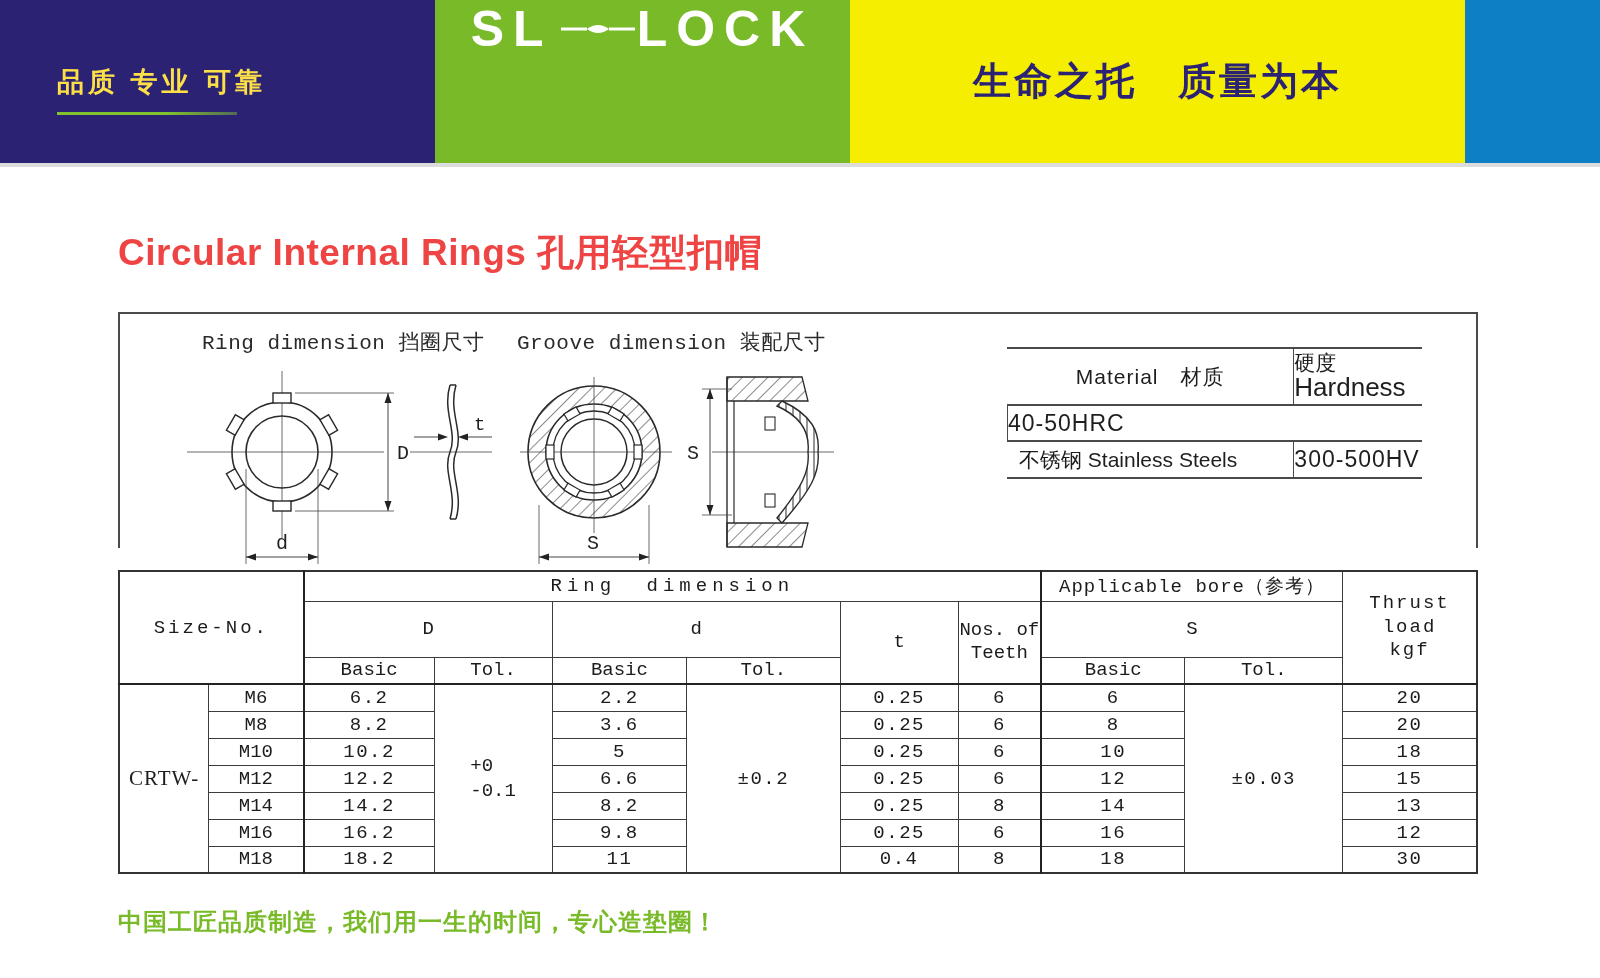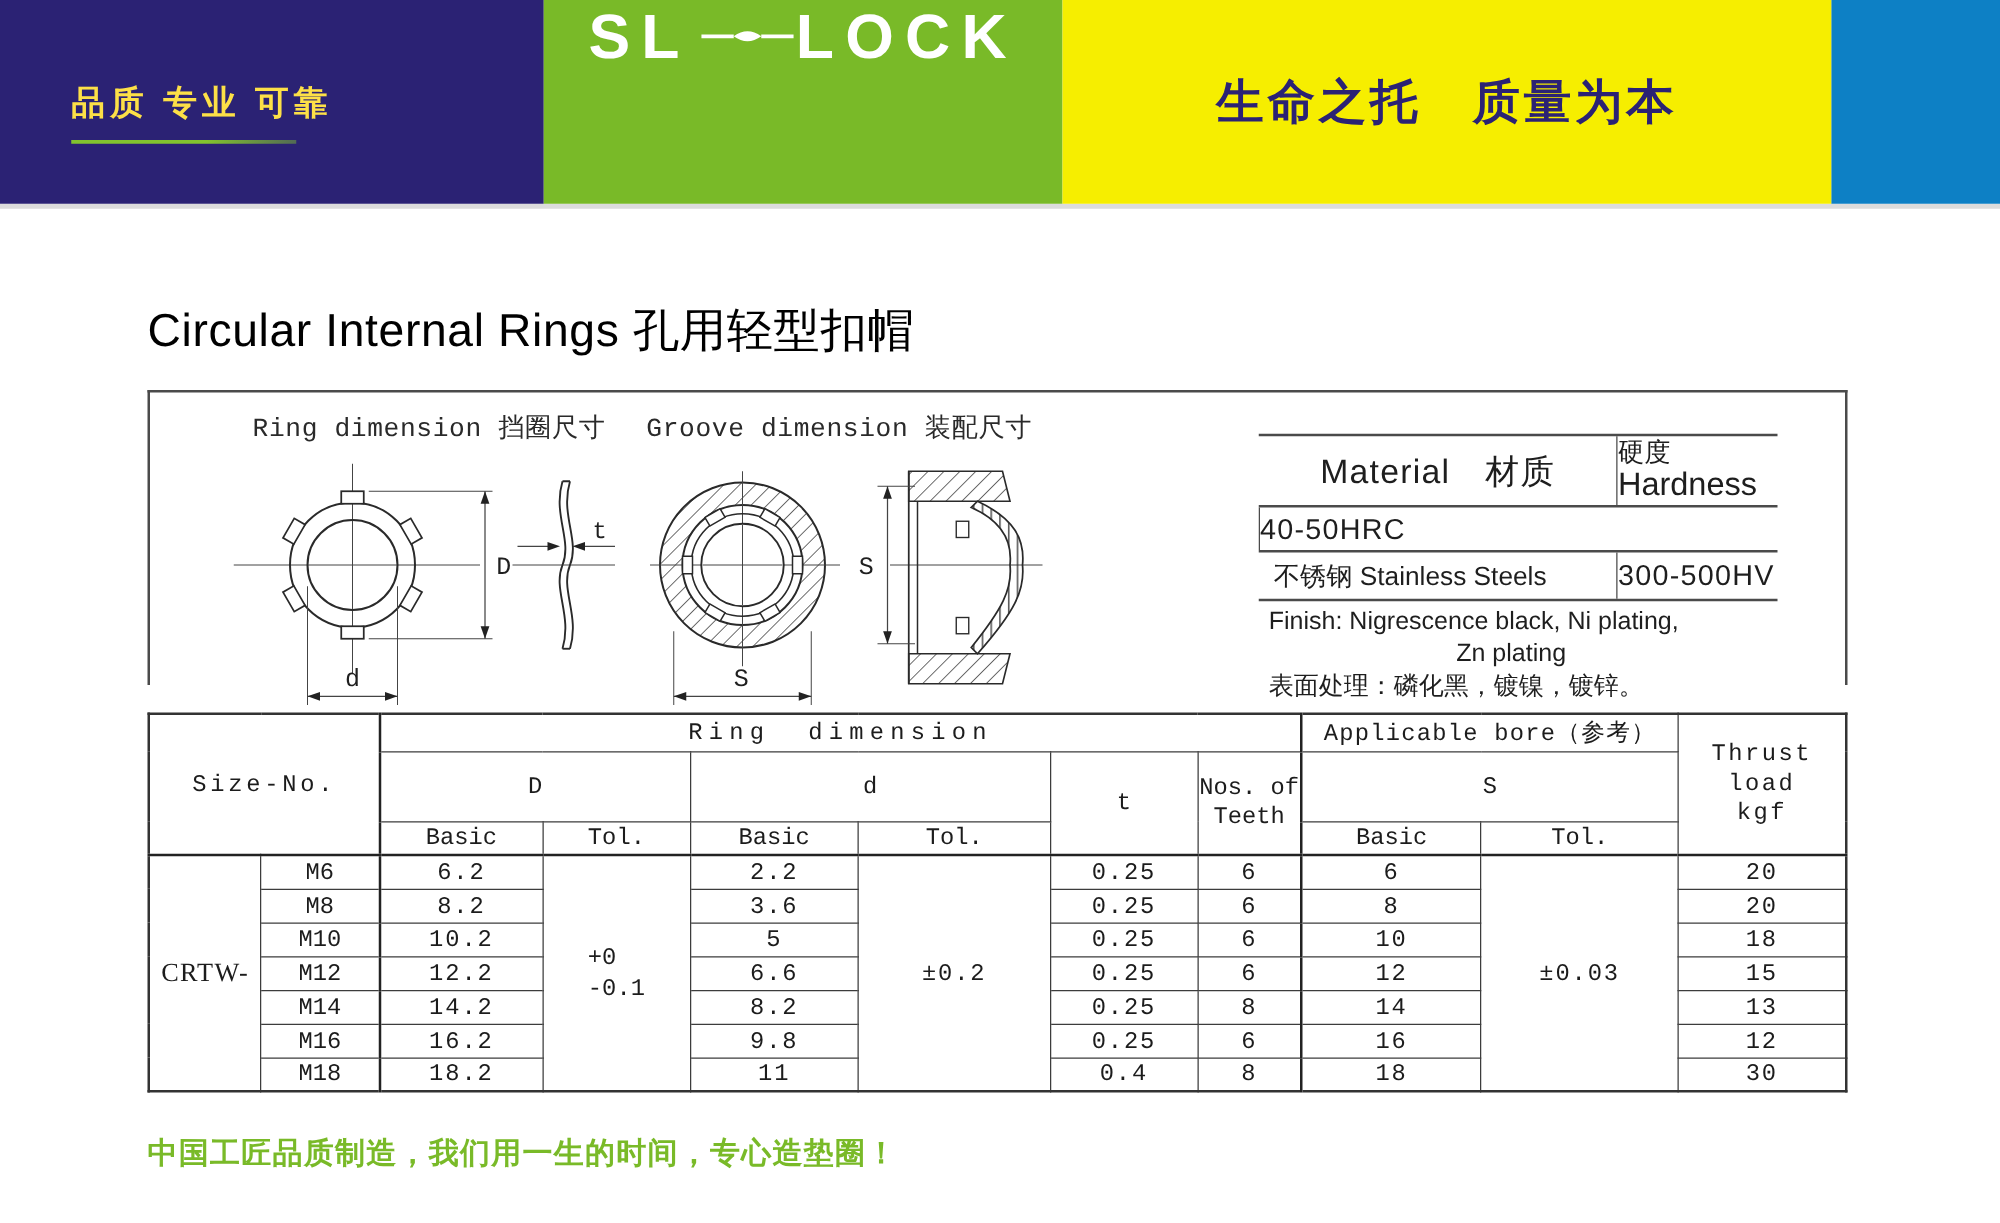--- a/index.html
+++ b/index.html
@@ -13,21 +13,21 @@
   .seg-yellow{width:615px;background:#f6ee00;position:relative;display:flex;align-items:center;justify-content:center;}
   .seg-blue{width:135px;background:#0d80c5;}
   .slogan-left{position:absolute;left:57px;top:64px;font-size:27px;font-weight:bold;color:#fde047;letter-spacing:4px;white-space:nowrap;}
   .slogan-underline{position:absolute;left:57px;top:112px;width:180px;height:3px;
       background:linear-gradient(90deg,#82c32e 60%,rgba(130,195,46,.45));}
   .logo{display:flex;align-items:center;color:#ffffff;font-weight:bold;font-size:50px;letter-spacing:9px;font-family:"Liberation Sans",sans-serif;}
   .logo svg{margin:0 2px 0 8px;}
   .slogan-right{font-size:38px;font-weight:bold;color:#2b2274;letter-spacing:3px;white-space:nowrap;}
 
   
-  .page-title{position:absolute;left:118px;top:240px;font-size:37px;font-weight:400;color:#000000;letter-spacing:.5px;white-space:nowrap;}
+  .page-title{position:absolute;left:118px;top:228px;font-size:37px;font-weight:700;color:#ef4444;letter-spacing:.5px;white-space:nowrap;}
 
   
   .diagram-box{position:absolute;left:118px;top:312px;width:1360px;height:236px;
       border:2px solid #4a4a4a;border-bottom:none;box-sizing:border-box;}
   .draw-label{position:absolute;font-family:"Liberation Mono",monospace;font-size:21px;color:#2a2a2a;white-space:nowrap;letter-spacing:.5px;}
   .lbl-ring{left:82px;top:14px;}
   .lbl-groove{left:397px;top:14px;}
   .svg-draw{position:absolute;}
   .svg1{left:32px;top:43px;}
   .svg2{left:362px;top:43px;}
@@ -35,21 +35,21 @@
   
   .mat{position:absolute;left:887px;top:33px;width:415px;height:212px;color:#1e1e1e;}
   .mat .row{box-sizing:border-box;border-top:2px solid #4a4a4a;display:flex;}
   .mat .row:last-child{border-bottom:2px solid #4a4a4a;}
   .mat .c1{width:69%;box-sizing:border-box;}
   .mat .c2{width:31%;box-sizing:border-box;border-left:1.5px solid #4a4a4a;display:flex;flex-direction:column;justify-content:center;}
   .mat .hrow{height:57px;}
   .mat .r1{height:36px;}
   .mat .r2{height:39px;}
   .mat .notes{height:80px;border-top:2px solid #4a4a4a;padding:3px 0 0 8px;box-sizing:border-box;}
-  .mat-material{display:flex;align-items:center;justify-content:center;height:100%;font-size:27px;letter-spacing:1px;}
+  .mat-material{display:flex;align-items:center;justify-content:center;height:100%;font-size:21px;letter-spacing:1px;}
   .hard-cn{font-size:21px;line-height:22px;}
   .hard-en{font-size:26px;line-height:27px;}
   .mat-name{display:flex;align-items:center;height:100%;padding-left:12px;font-size:21px;}
   .mat-val{font-size:23px;letter-spacing:1px;}
   .fin{font-size:20px;line-height:26px;}
   .fin2{padding-left:150px;}
   .fin-cn{font-size:20px;line-height:27px;}
 
   
   table.spec{position:absolute;left:118px;top:570px;width:1360px;height:302px;border-collapse:collapse;table-layout:fixed;
@@ -229,25 +229,20 @@
         <span class="hard-cn">硬度</span>
         <span class="hard-en">Hardness</span>
       </div>
     </div>
     <div class="row r1">
       <div class="c2 mat-val">40-50HRC</div>
     </div>
     <div class="row r2">
       <div class="c1 mat-name">不锈钢 Stainless Steels</div>
       <div class="c2 mat-val">300-500HV</div>
-    </div>
-    <div class="notes">
-      <div class="fin">Finish: Nigrescence black, Ni plating,</div>
-      <div class="fin fin2">Zn plating</div>
-      <div class="fin-cn">表面处理：磷化黑，镀镍，镀锌。</div>
     </div>
   </div>
 </div>
 
 <table class="spec">
   <colgroup>
     <col style="width:6.6%">
       <col style="width:7.0%">
       <col style="width:9.6%">
       <col style="width:8.7%">

